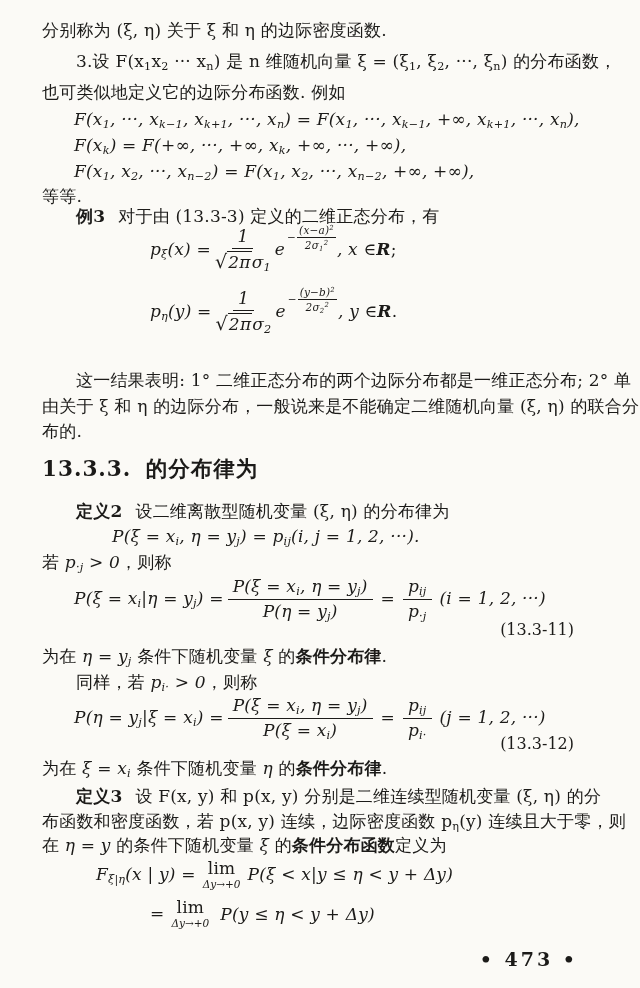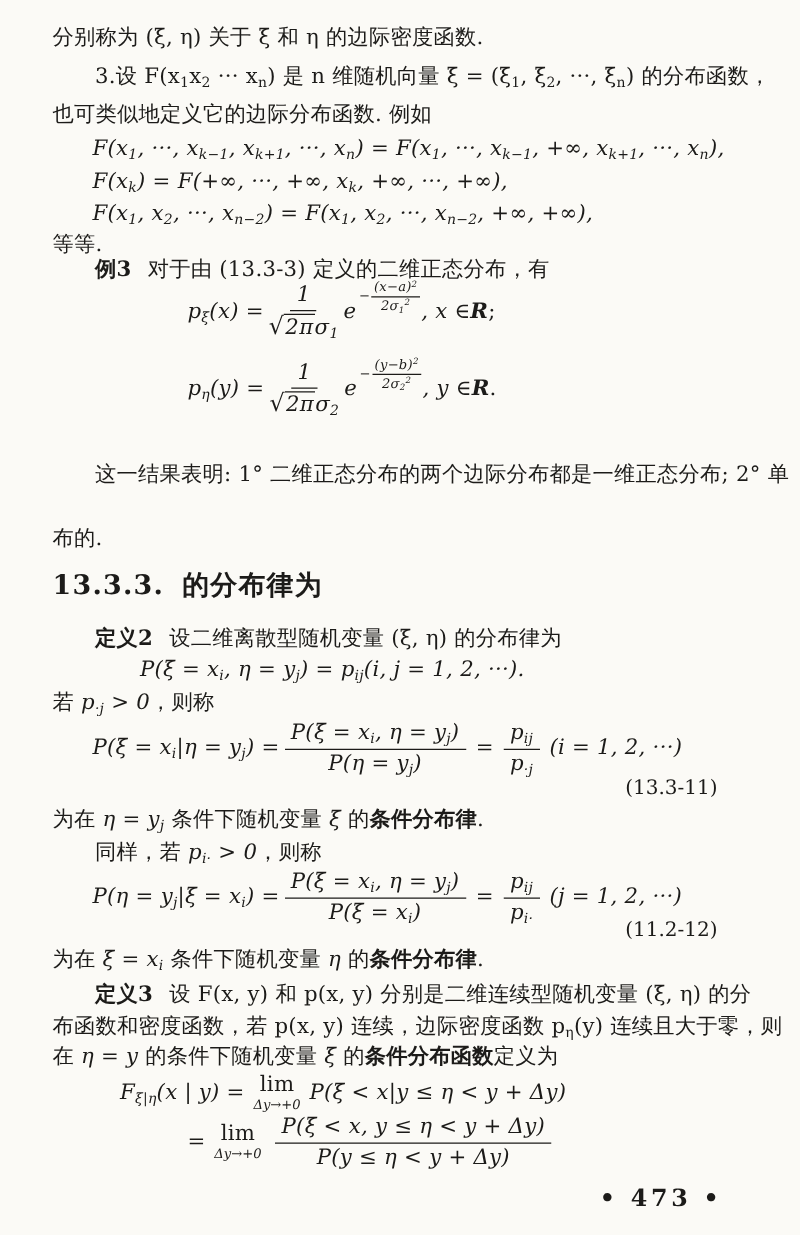--- a/index.html
+++ b/index.html
@@ -83,20 +83,21 @@
         <span class="den">2σ<sub>2</sub><sup>2</sup></span>
       </span>
     </span>
     <span class="m">,  y ∈ </span>
     <span class="m b">R</span>
     <span>.</span>
   </div>
 
 
   <div class="line" style="top:370px;left:76px;">这一结果表明: 1° 二维正态分布的两个边际分布都是一维正态分布; 2° 单</div>
+  <div class="line" style="top:396px;left:42px;">由关于 ξ 和 η 的边际分布，一般说来是不能确定二维随机向量 (ξ, η) 的联合分</div>
   <div class="line" style="top:421px;left:42px;">布的.</div>
 
   <div class="line heading" style="top:456px;left:42px;">
     <span>13.3.3.</span>
     <span style="margin-left:6px;">的分布律为</span>
   </div>
 
   <div class="line" style="top:501px;left:76px;">
     <span class="dlabel">定义2</span><span>设二维离散型随机变量 (ξ, η) 的分布律为</span>
   </div>
@@ -132,21 +133,21 @@
       <span class="num">P(ξ = x<sub>i</sub>, η = y<sub>j</sub>)</span>
       <span class="den">P(ξ = x<sub>i</sub>)</span>
     </span>
     <span class="m" style="margin:0 4px;">=</span>
     <span class="frac m">
       <span class="num">p<sub>ij</sub></span>
       <span class="den">p<sub>i·</sub></span>
     </span>
     <span class="m" style="margin-left:4px;">(j = 1, 2, ···)</span>
   </div>
-  <div class="eqlabel" style="top:734px;">(11.2-12)</div>
+  <div class="eqlabel" style="top:734px;">(13.3-12)</div>
   <div class="line" style="top:758px;left:42px;">
     <span>为在 </span><span class="m">ξ = x<sub>i</sub></span><span> 条件下随机变量 </span><span class="m">η</span><span> 的</span><span class="b">条件分布律</span><span>.</span>
   </div>
 
   <div class="line" style="top:786px;left:76px;">
     <span class="dlabel">定义3</span><span>设 F(x, y) 和 p(x, y) 分别是二维连续型随机变量 (ξ, η) 的分</span>
   </div>
   <div class="line" style="top:811px;left:42px;">布函数和密度函数，若 p(x, y) 连续，边际密度函数 p<sub>η</sub>(y) 连续且大于零，则</div>
   <div class="line" style="top:835px;left:42px;">
     <span>在 </span><span class="m">η = y</span><span> 的条件下随机变量 </span><span class="m">ξ</span><span> 的</span><span class="b">条件分布函数</span><span>定义为</span>
@@ -160,20 +161,19 @@
     </span>
     <span class="m">P(ξ &lt; x|y ≤ η &lt; y + Δy)</span>
   </div>
   <div class="line feq" style="top:890px;left:150px;height:48px;">
     <span class="m">= </span>
     <span class="lim">
       <span class="word">lim</span>
       <span class="under m">Δy→+0</span>
     </span>
     <span class="frac m">
-      <span class="num">P(ξ &lt; x, y ≤ η &lt; y + Δy)</span>
       <span class="den">P(y ≤ η &lt; y + Δy)</span>
     </span>
   </div>
 
   <div class="pagenum">• 473 •</div>
 
 </div>
 
 </body></html>

